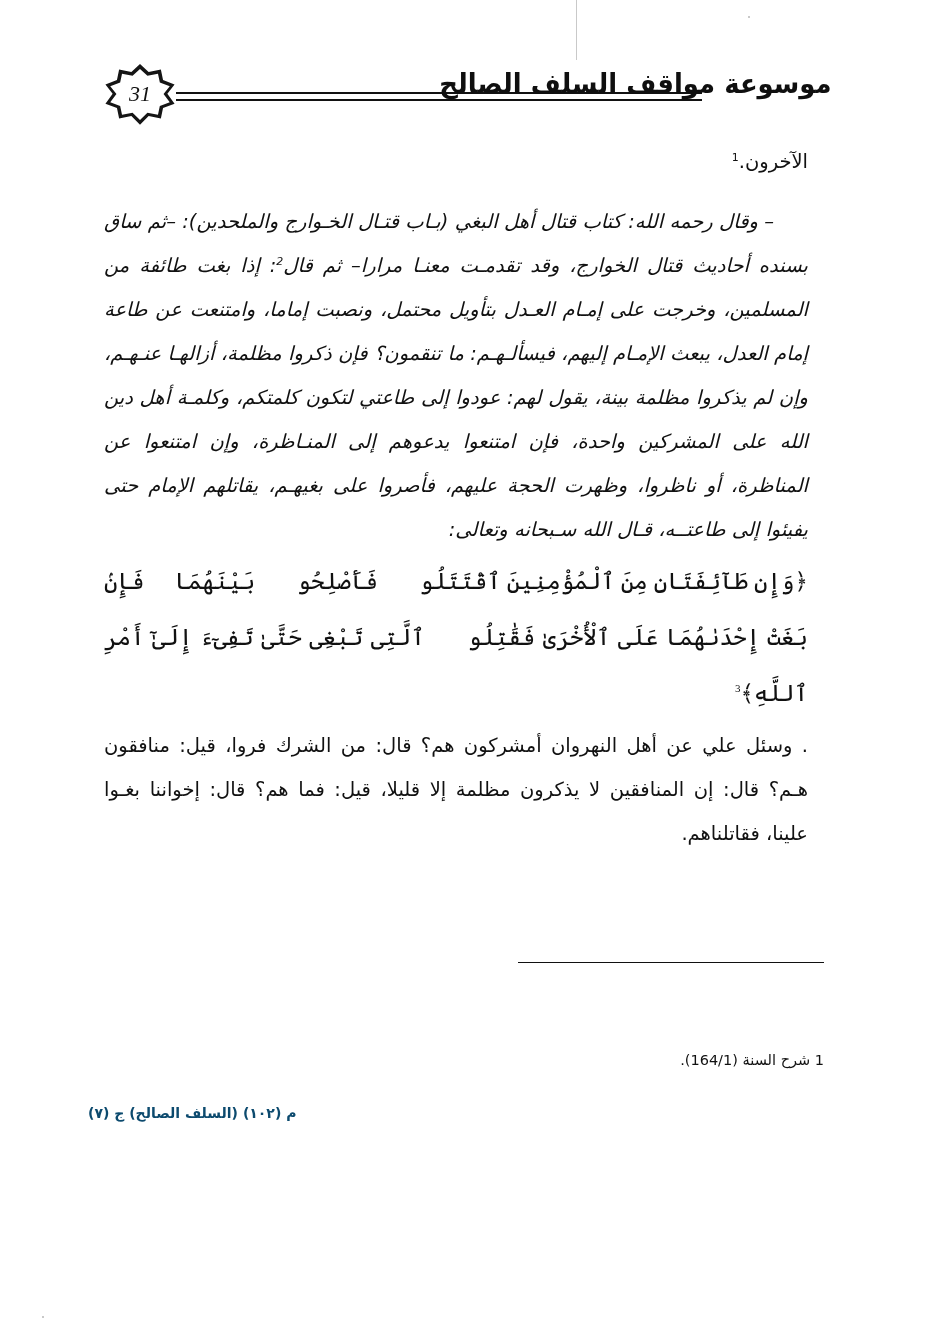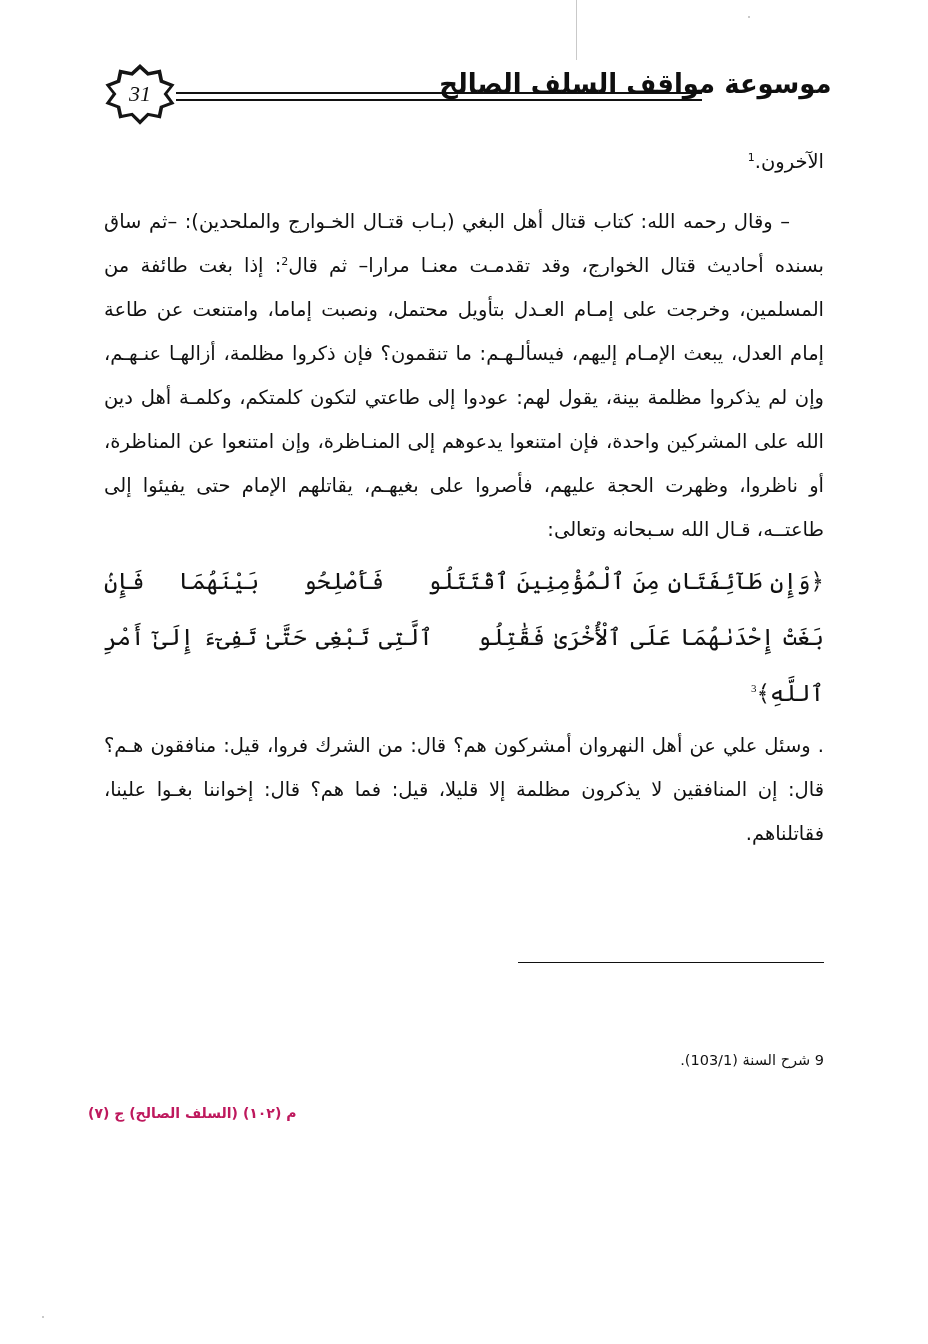--- a/index.html
+++ b/index.html
@@ -104,26 +104,27 @@
     right: 104px;
     left: 104px;
     text-align: justify;
     text-align-last: right;
     font-size: 19.5px;
     line-height: 44px;
     font-family: "DejaVu Sans", "Liberation Sans", sans-serif;
     color: #111;
   }
   .content p {
-    margin: 0 0 2px 0;
+    margin: 0 16px 2px 0;
     text-align: justify;
     text-align-last: right;
   }
   .p-indent {
     text-indent: 34px;
+    font-style: italic;
   }
   sup {
     font-size: 11px;
     vertical-align: super;
     line-height: 0;
   }
   .quran {
     display: block;
     font-family: "Liberation Serif", "DejaVu Serif", serif;
     font-size: 23px;
@@ -164,21 +165,21 @@
   }
 
   
   .sig {
     position: absolute;
     bottom: 28px;
     left: 88px;
     font-family: "DejaVu Sans", "Liberation Sans", sans-serif;
     font-size: 14px;
     font-weight: bold;
-    color: #be185d;
+    color: #0c4a6e;
     direction: rtl;
   }
 
   
   .scanmark {
     position: absolute;
     background: #c9c9c9;
   }
 </style>
 </head>
@@ -213,21 +214,21 @@
     </p>
 
     <p>. وسئل علي عن أهل النهروان أمشركون هم؟ قال: من الشرك فروا، قيل: منافقون هـم؟ قال: إن المنافقين لا يذكرون مظلمة إلا قليلا، قيل: فما هم؟ قال: إخواننا بغـوا علينا، فقاتلناهم.</p>
 
     <div class="spacer"></div>
 
   </div>
 
   <div class="footnote-sep"></div>
   <div class="footnotes">
-    <div>9 شرح السنة (103/1).</div>
+    <div>1 شرح السنة (164/1).</div>
   </div>
 
   <div class="sig">م (١٠٢) (السلف الصالح) ج (٧)</div>
 
   <div class="scanmark" style="top:0;left:576px;width:1px;height:60px;"></div>
   <div class="scanmark" style="top:16px;left:748px;width:2px;height:2px;"></div>
   <div class="scanmark" style="top:1316px;left:42px;width:2px;height:2px;"></div>
 </div>
 
 </body></html>

